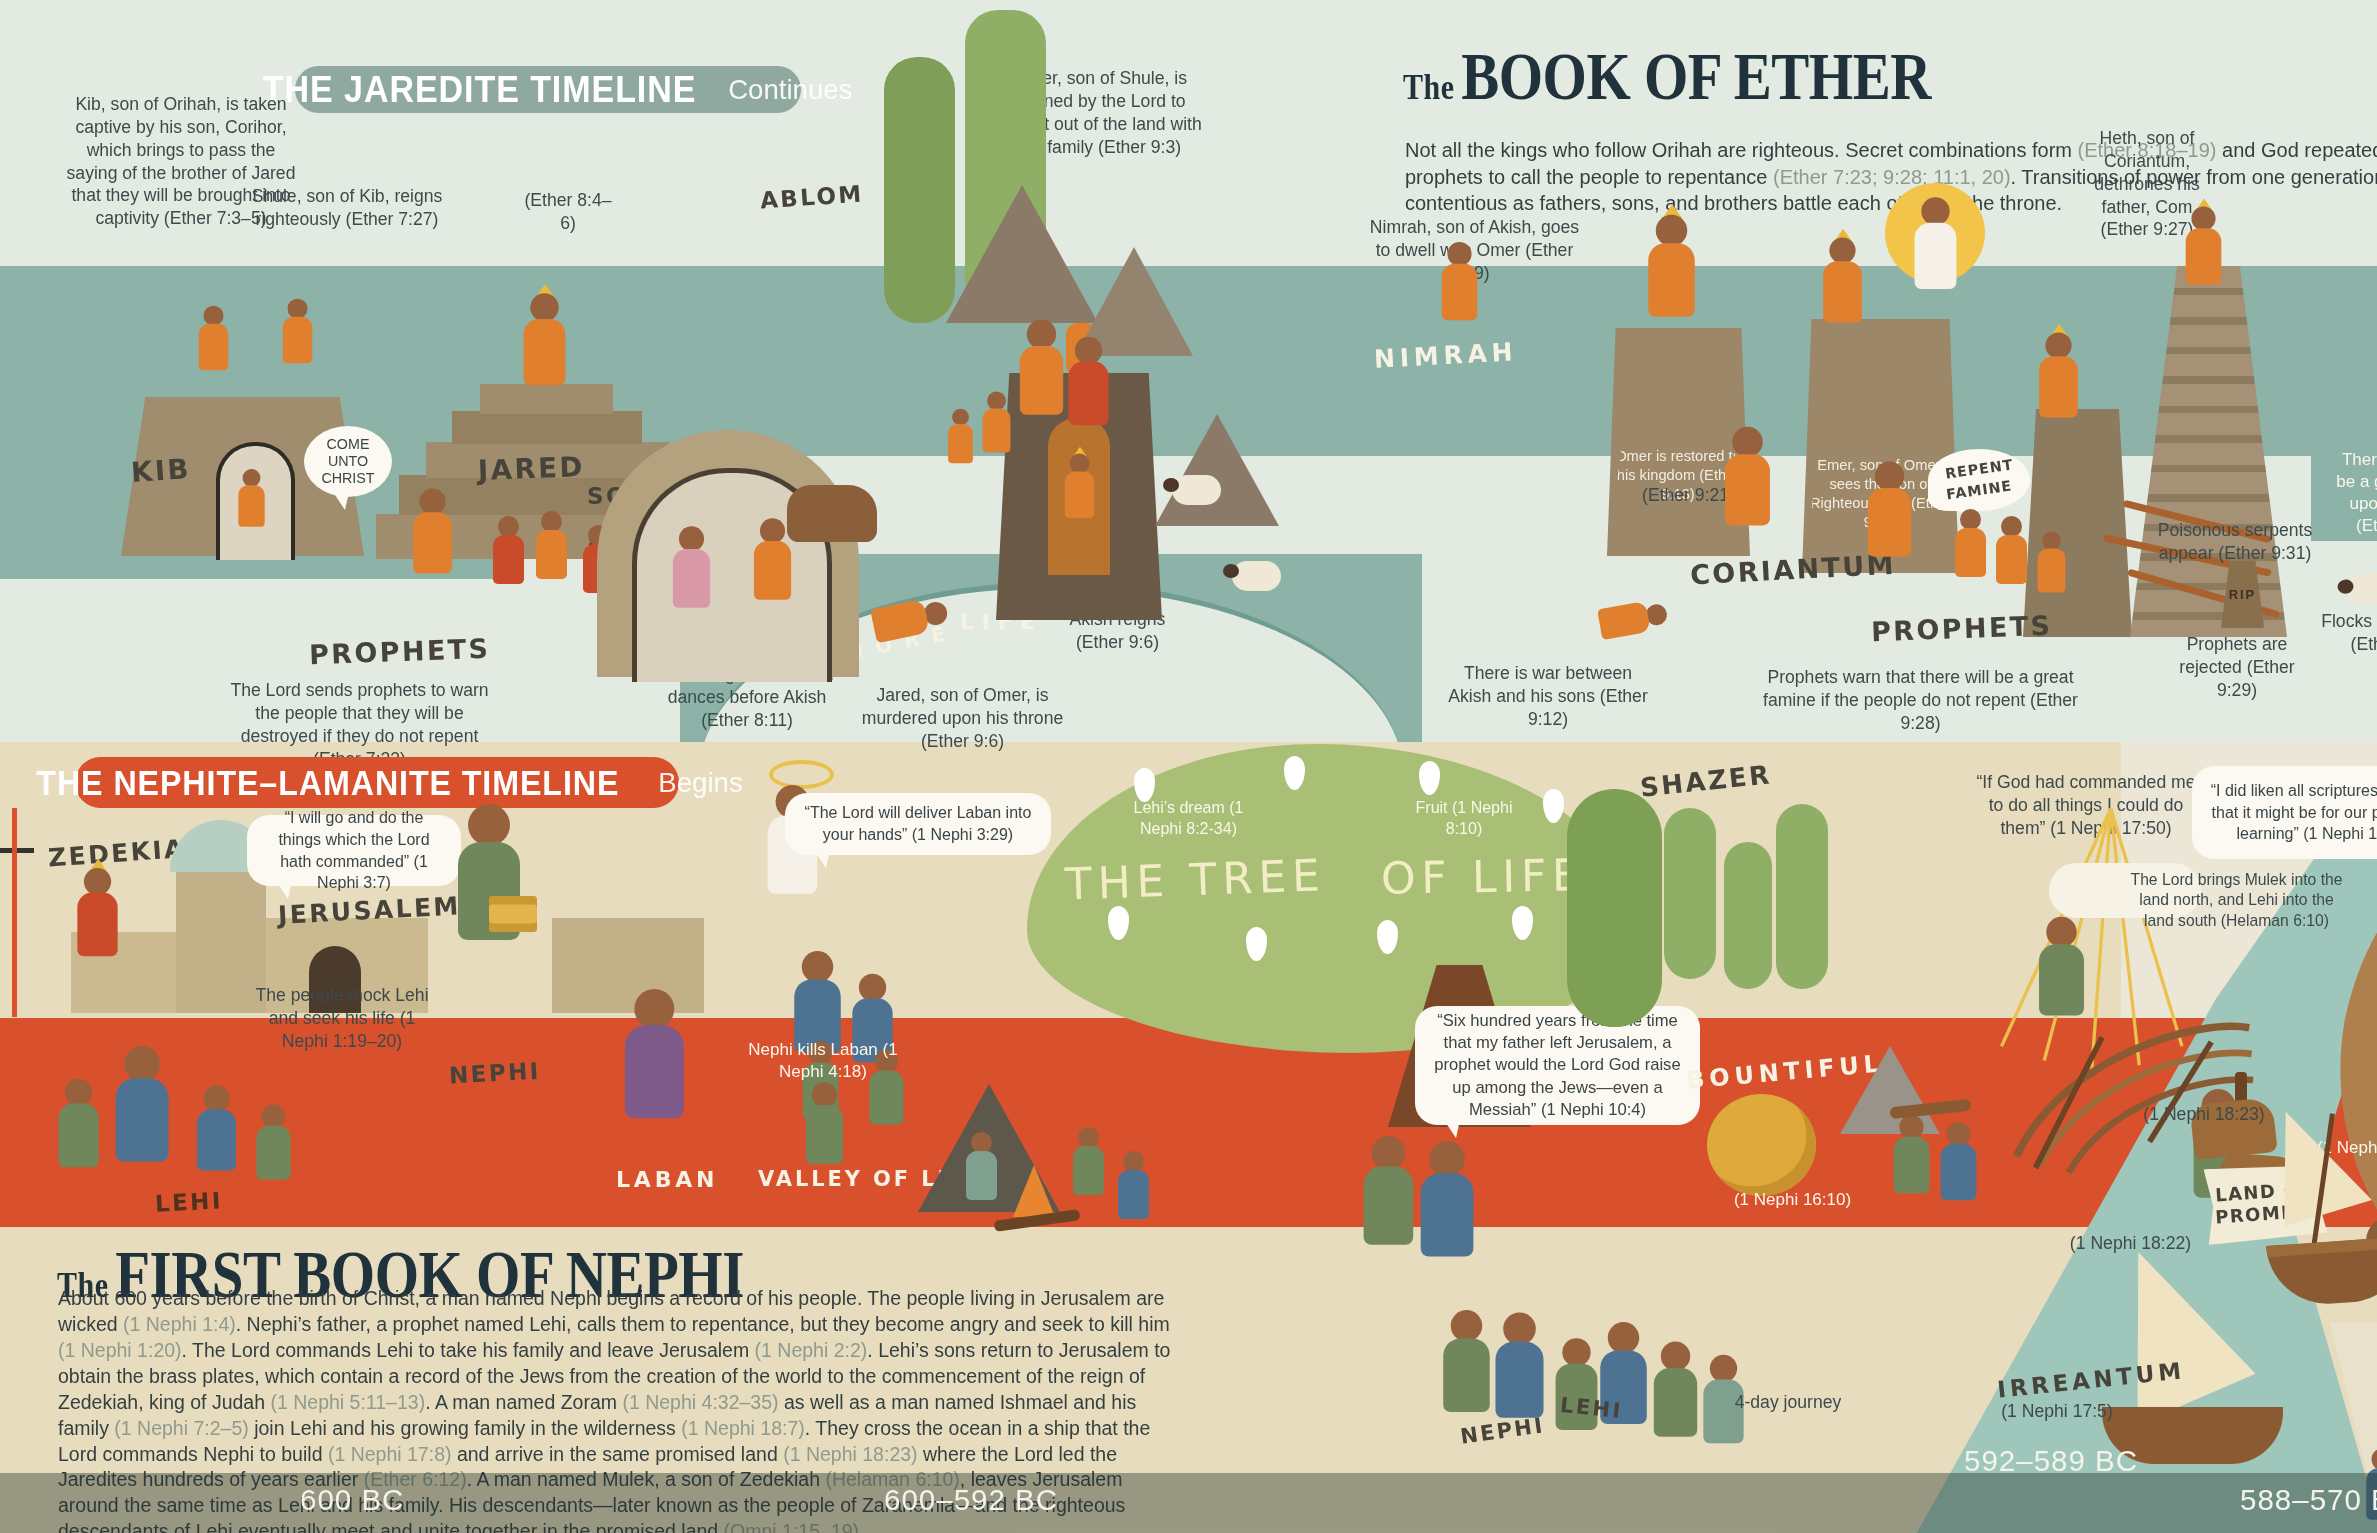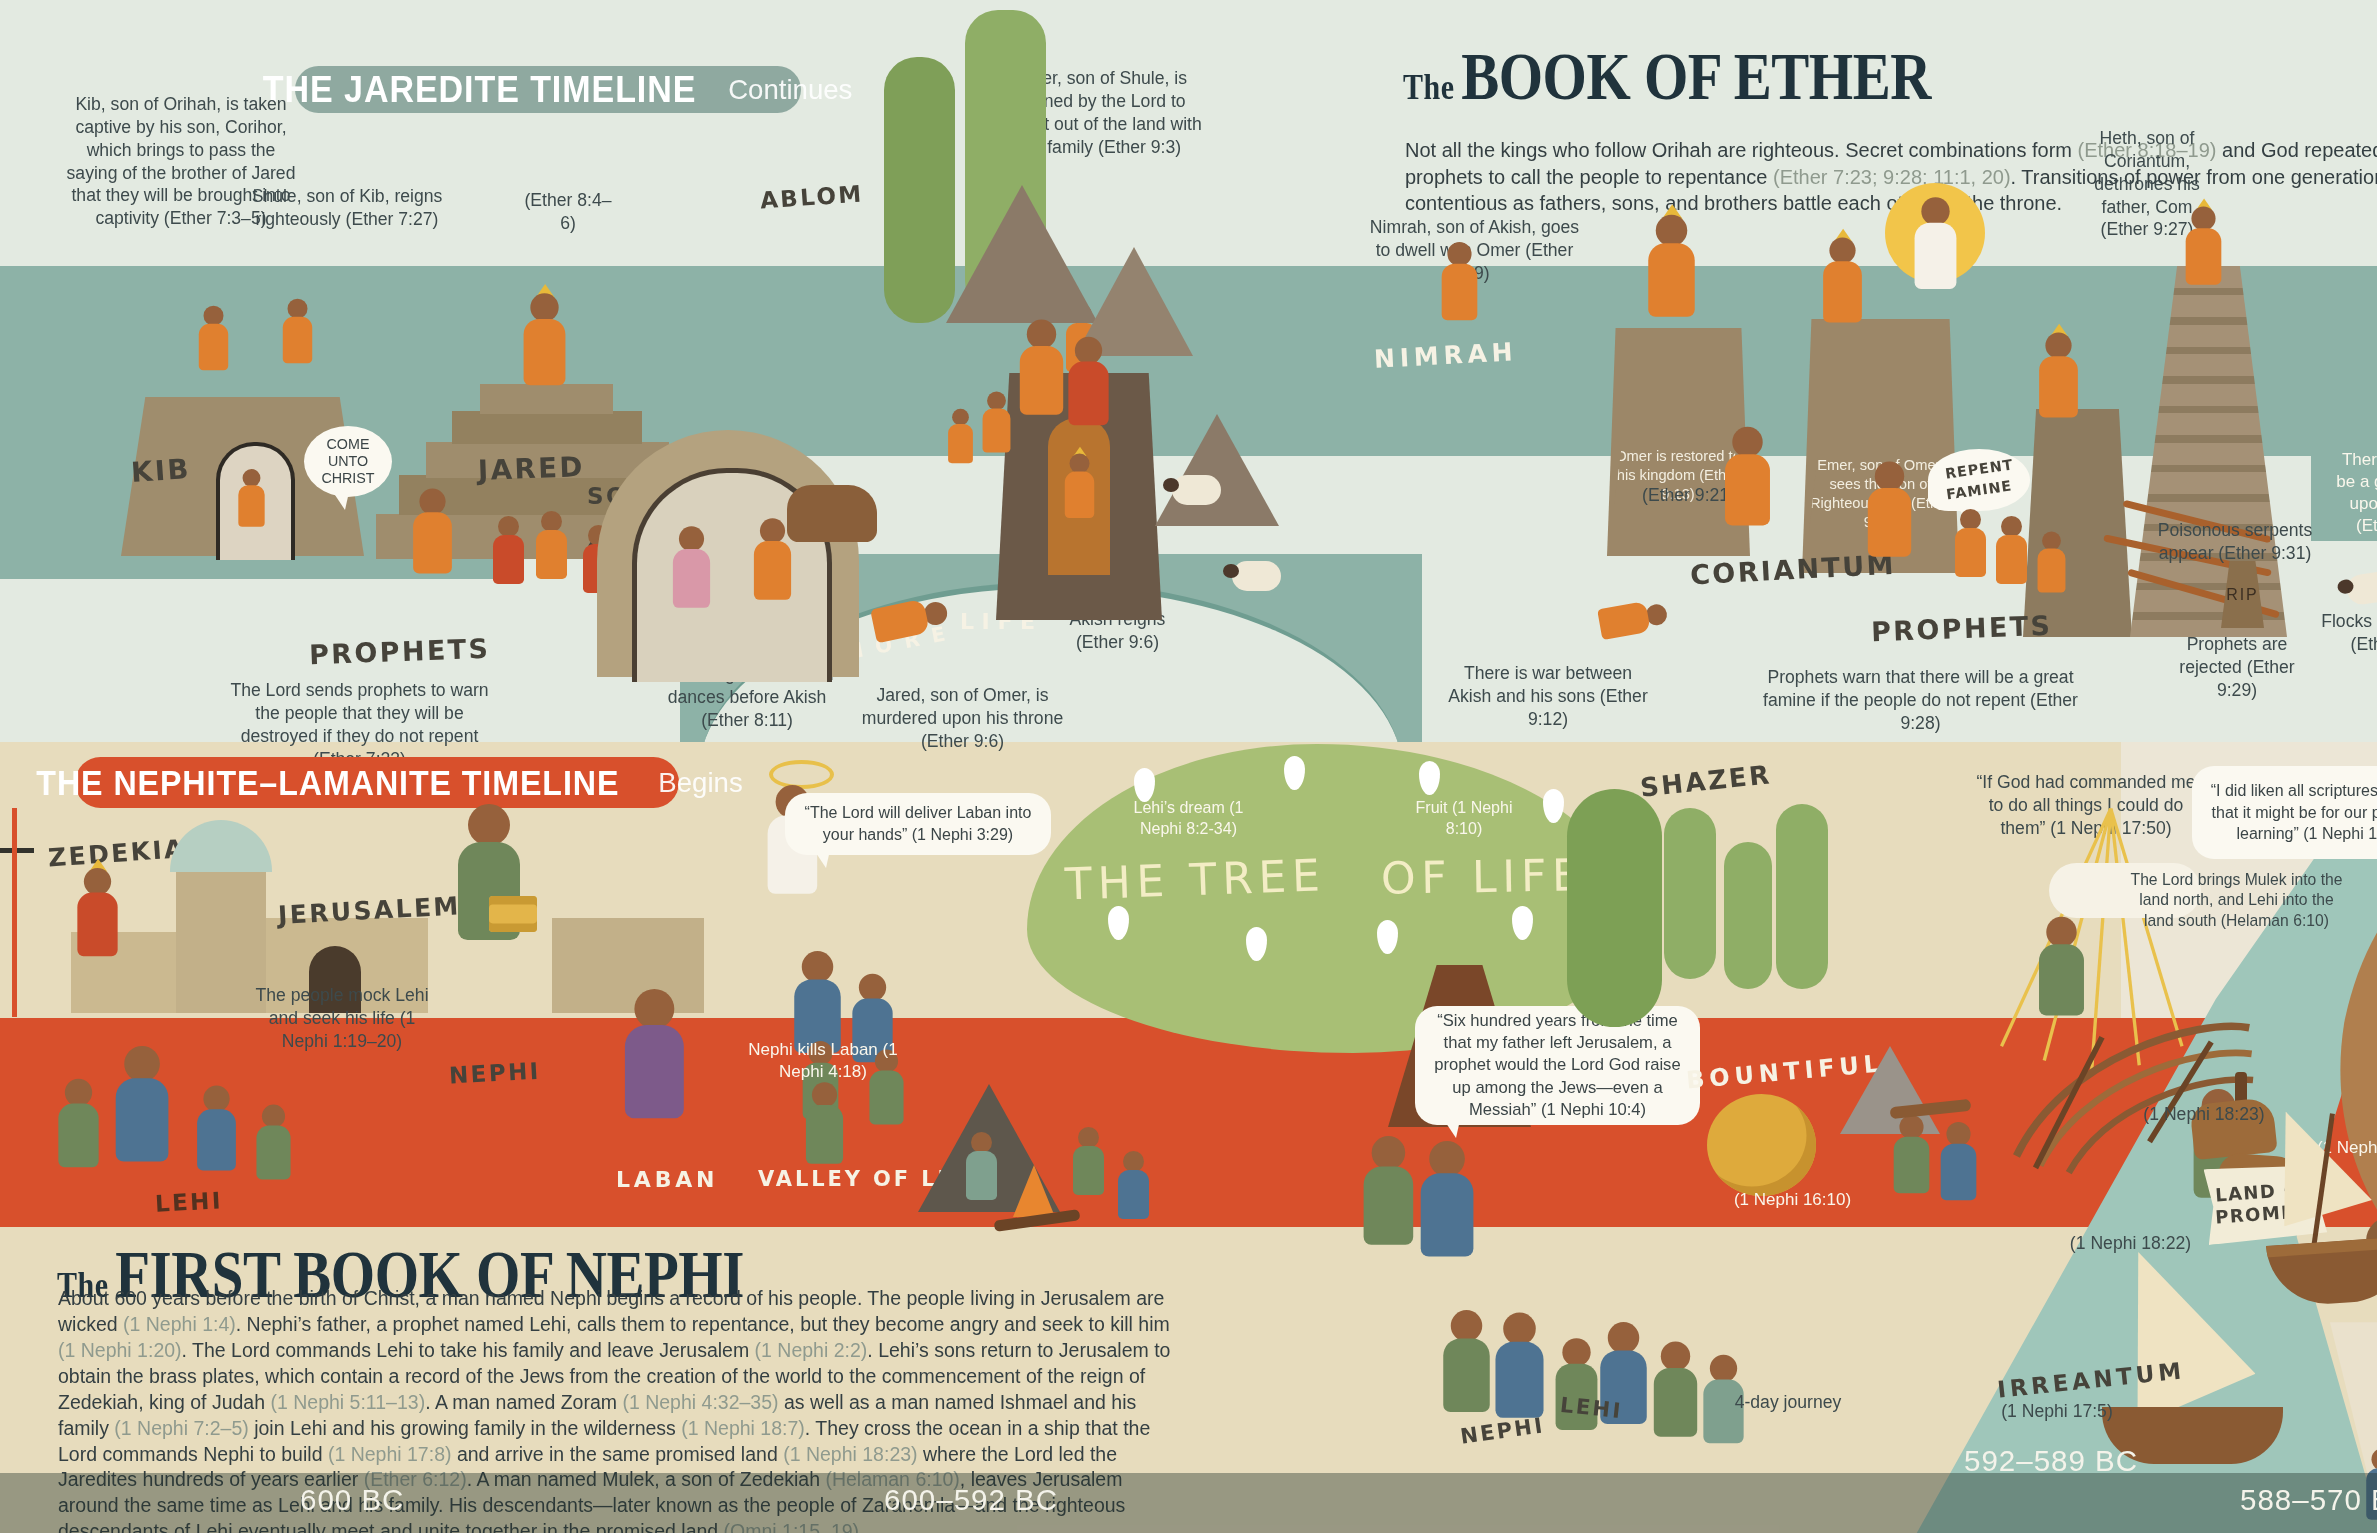--- a/index.html
+++ b/index.html
@@ -285,21 +285,21 @@
 
   <div class="cap" style="left:1446px;top:662px;width:204px;">There is war between Akish and his sons (Ether 9:12)</div>
   <div class="cap" style="left:1759px;top:666px;width:323px;">Prophets warn that there will be a great famine if the people do not repent (Ether 9:28)</div>
 
   <div class="snake" style="left:2121px;top:518px;width:152px;transform:rotate(14deg);"></div>
   <div class="snake" style="left:2102px;top:552px;width:171px;transform:rotate(12deg);"></div>
   <div class="snake" style="left:2125px;top:590px;width:157px;transform:rotate(16deg);"></div>
   <div class="cap" style="left:2135px;top:519px;width:200px;">Poisonous serpents appear (Ether 9:31)</div>
 
   <div class="abs" style="left:2221px;top:561px;width:43px;height:67px;background:#8a6f4c;clip-path:polygon(20% 0,80% 0,100% 100%,0 100%);display:flex;align-items:center;justify-content:center;">
-    <span style="color:#3c2f22;font-size:16px;font-weight:normal;letter-spacing:1.9px;">RIP</span>
+    <span style="color:#3c2f22;font-size:13px;font-weight:bold;letter-spacing:1.9px;">RIP</span>
   </div>
   <div class="cap" style="left:2161px;top:633px;width:152px;">Prophets are rejected (Ether 9:29)</div>
 
   <div class="sheep" style="left:2347px;top:573px;transform:rotate(-8deg);">
       <i></i>
     </div>
 
   <div class="cap" style="left:2297px;top:610px;width:200px;">Flocks begin to flee (Ether 9:31)</div>
 
   <div class="abs" style="left:0;top:848px;width:34px;height:4.8px;background:#33332d;"></div>
@@ -317,20 +317,21 @@
   <div class="abs" style="left:266px;top:918px;width:162px;height:95px;background:#cbb990;"></div>
   <div class="abs" style="left:309px;top:946px;width:52px;height:67px;background:#4a3b2c;border-radius:26px 26px 0 0;"></div>
   <div class="p red" style="left:81px;top:870px;transform:scale(1.3);">
       <div class="crown"></div>
       <div class="h"></div>
       <div class="b"></div>
     </div>
   <div class="hand" style="left:278px;top:896px;font-size:25px;transform:rotate(-3deg);">JERUSALEM</div>
   <div class="cap" style="left:247px;top:984px;width:190px;">The people mock Lehi and seek his life (1 Nephi 1:19–20)</div>
 
+  <div class="bubble" style="left:247px;top:815px;width:214px;height:71px;">“I will go and do the things which the Lord hath commanded” (1 Nephi 3:7)</div>
   <div class="p green" style="left:456px;top:804px;transform:scale(2);transform-origin:top left;">
       <div class="h"></div>
       <div class="b"></div>
     </div>
   <div class="abs" style="left:489px;top:896px;width:48px;height:36px;background:#e3b54a;border-radius:3.8px;box-shadow:inset 0 8.6px 0 #c99a33, inset 0 -8.6px 0 #c99a33;"></div>
   <div class="hand" style="left:449px;top:1060px;font-size:23px;transform:rotate(-3deg);">NEPHI</div>
 
   <div class="abs" style="left:552px;top:918px;width:152px;height:95px;background:#c2b089;"></div>
   <div class="p purple" style="left:623px;top:989px;transform:scale(1.9);transform-origin:top left;">
       <div class="h"></div>

